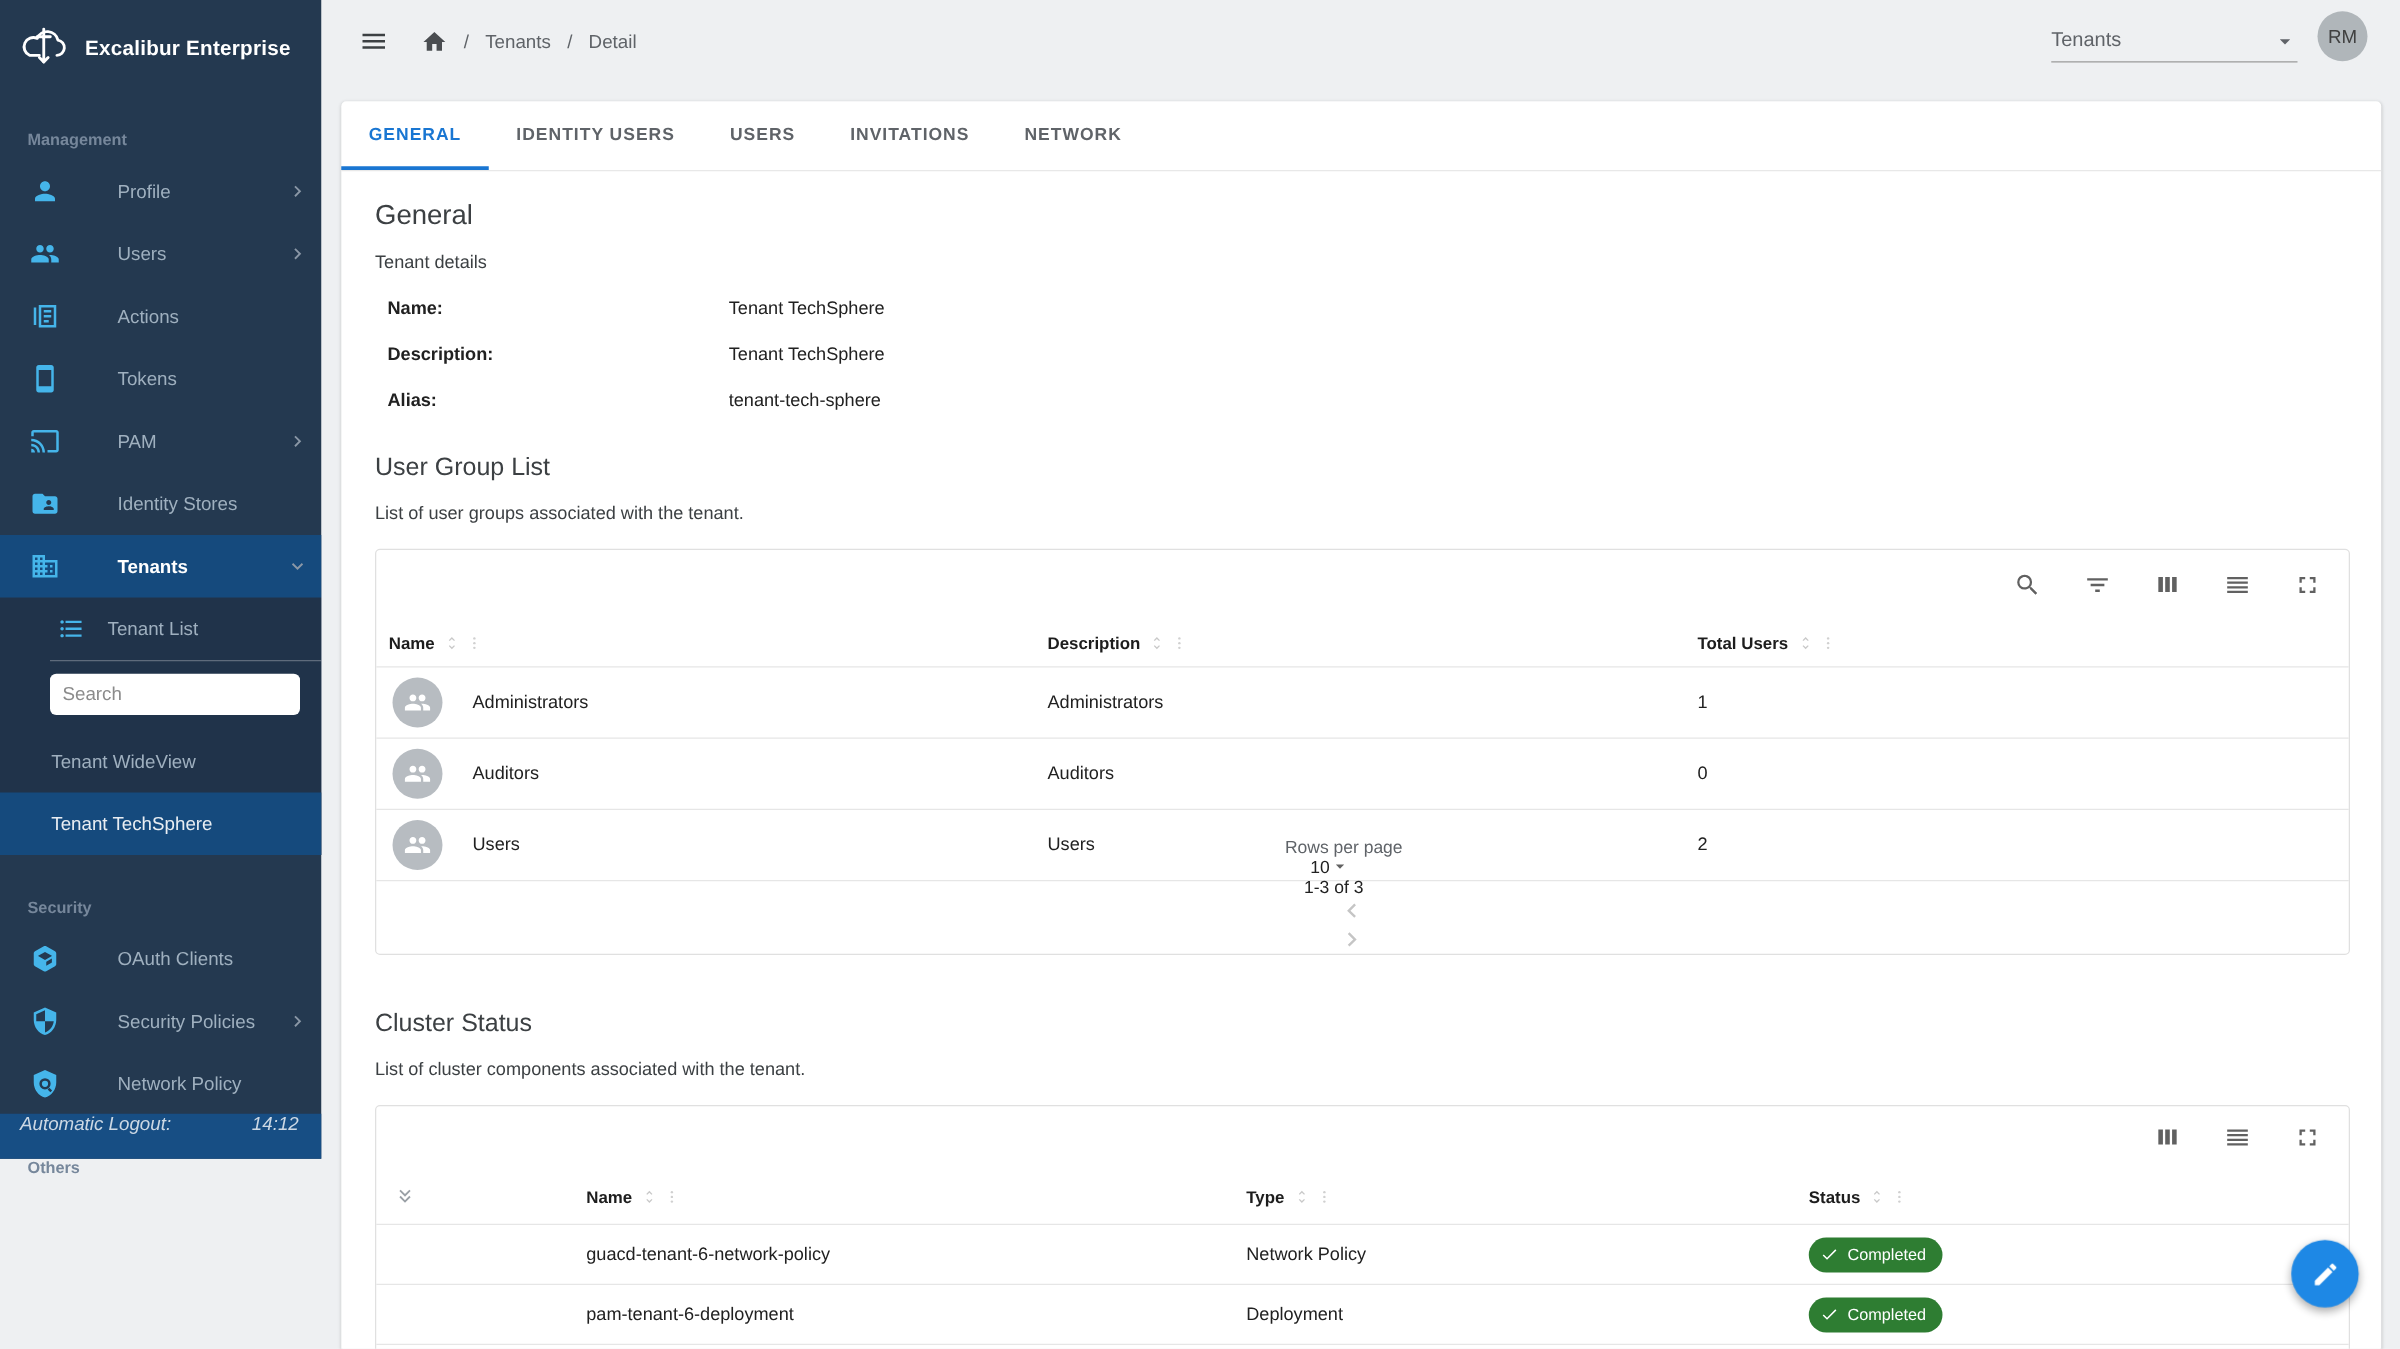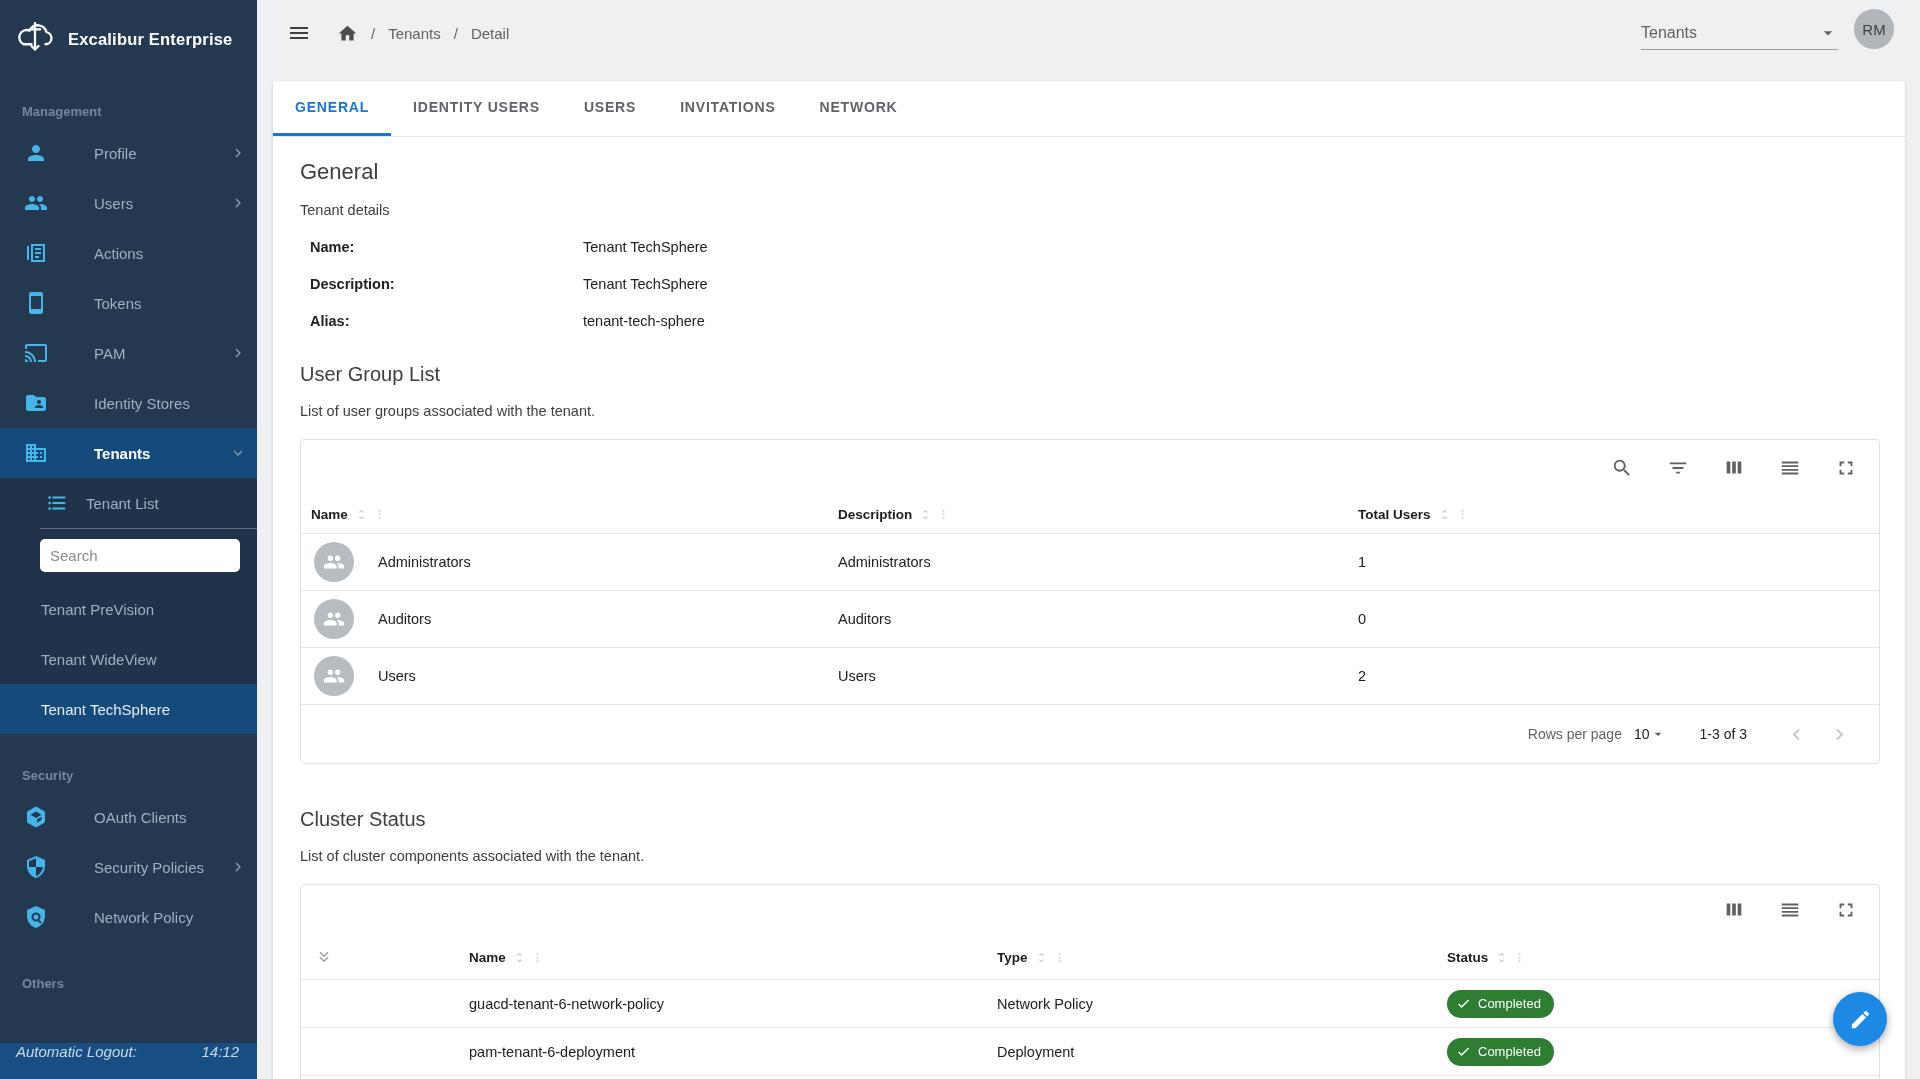--- a/index.html
+++ b/index.html
@@ -1,21 +1,21 @@
 <!DOCTYPE html>
 <html><head>
 <meta charset="utf-8">
 <style>
   * { margin:0; padding:0; box-sizing:border-box; }
   html,body { width:1920px; height:1079px; overflow:hidden; background:#eef0f2;
               font-family:"Liberation Sans", sans-serif; }
   svg { display:block; }
 
   
-  .sidebar { position:fixed; left:0; top:0; width:257px; height:1079px;
+  .sidebar { position:fixed; left:0; top:0; width:257px; height:927px;
              background:#243950; color:#9fb0bf; z-index:5; }
   .logo-row { display:flex; align-items:center; gap:12px; padding:16px 10px 0 14px; height:62px; }
   .logo-ic { color:#fff; }
   .logo-title { color:#fff; font-size:16.5px; font-weight:bold; letter-spacing:.2px; }
   .side-section { margin:42px 0 9px 22px; font-size:13px; font-weight:bold; color:#76879b; }
   .side-section.tight { margin-top:34px; }
   .side-item { height:50px; display:flex; align-items:center; padding-left:24px;
                position:relative; font-size:15px; cursor:pointer; color:#9fb0bf;gap:28px; }
   .side-item .s-ic { width:24px; height:24px; color:#45b5ea; margin-right:18px; flex:0 0 24px; }
   .side-item.selected { background:#154a7d; color:#fff; font-weight:bold; }
@@ -78,21 +78,21 @@
   .sort-ic { color:#c9c9c9; margin-left:7px; }
   .kebab-ic { color:#d0d0d0; margin-left:5px; }
   .trow { height:57px; border-top:1px solid #e6e6e6; font-size:14.5px; color:#212121; }
   .trow.cl { height:48px; border-top:none; border-bottom:1px solid #e6e6e6; }
   .trow.cl:last-child { border-bottom:none; }
   .ccell { padding-left:10px; display:flex; align-items:center; }
   .name-cell { padding-left:13px; display:flex; align-items:center; gap:24px; }
   .g-avatar { width:40px; height:40px; border-radius:50%; background:#b7bcc1; color:#fff;
               display:flex; align-items:center; justify-content:center; }
   .tfoot { height:59px; border-top:1px solid #e6e6e6; display:flex; align-items:center;
-           justify-content:flex-end; padding-right:18px; font-size:14px; color:#212121; }
+           justify-content:flex-end; padding-right:18px; font-size:14px; color:#212121;flex-direction:column; }
   .rpp-label { color:#5f6368; margin-right:12px; }
   .rpp-value { display:flex; align-items:center; gap:0; cursor:pointer; margin-right:34px; }
   .rpp-value .caret { color:#616161; }
   .range { margin-right:28px; }
   .pg-btn { color:#c5c5c5; background:none; border:none; padding:0 10px; cursor:default; }
 
   .badge { display:inline-flex; align-items:center; gap:7px; height:28px; padding:0 13px 0 9px;
            background:#2e7d32; color:#fff; font-size:13px; border-radius:14px; }
 
   .fab { position:fixed; left:1833px; top:992px; width:54px; height:54px; border-radius:50%;
@@ -206,23 +206,20 @@
       <span class="s-ic">
         <svg width="22" height="22" viewBox="0 0 24 24" fill="currentColor">
             <path d="M4 10.5c-.83 0-1.5.67-1.5 1.5s.67 1.5 1.5 1.5 1.5-.67 1.5-1.5-.67-1.5-1.5-1.5zm0-6c-.83 0-1.5.67-1.5 1.5S3.17 7.5 4 7.5 5.5 6.83 5.5 6 4.83 4.5 4 4.5zm0 12c-.83 0-1.5.68-1.5 1.5s.68 1.5 1.5 1.5 1.5-.68 1.5-1.5-.67-1.5-1.5-1.5zM7 19h14v-2H7v2zm0-6h14v-2H7v2zm0-8v2h14V5H7z"></path>
           </svg>
       </span>
       <span>Tenant List</span>
     </div>
     <div class="sub-divider"></div>
     <div class="search-box">
       <input type="text" placeholder="Search" style="">
-    </div>
-    <div class="tenant-item">
-      <span>Tenant PreVision</span>
     </div>
     <div class="tenant-item">
       <span>Tenant WideView</span>
     </div>
     <div class="tenant-item selected">
       <span>Tenant TechSphere</span>
     </div>
   </div>
 
 

